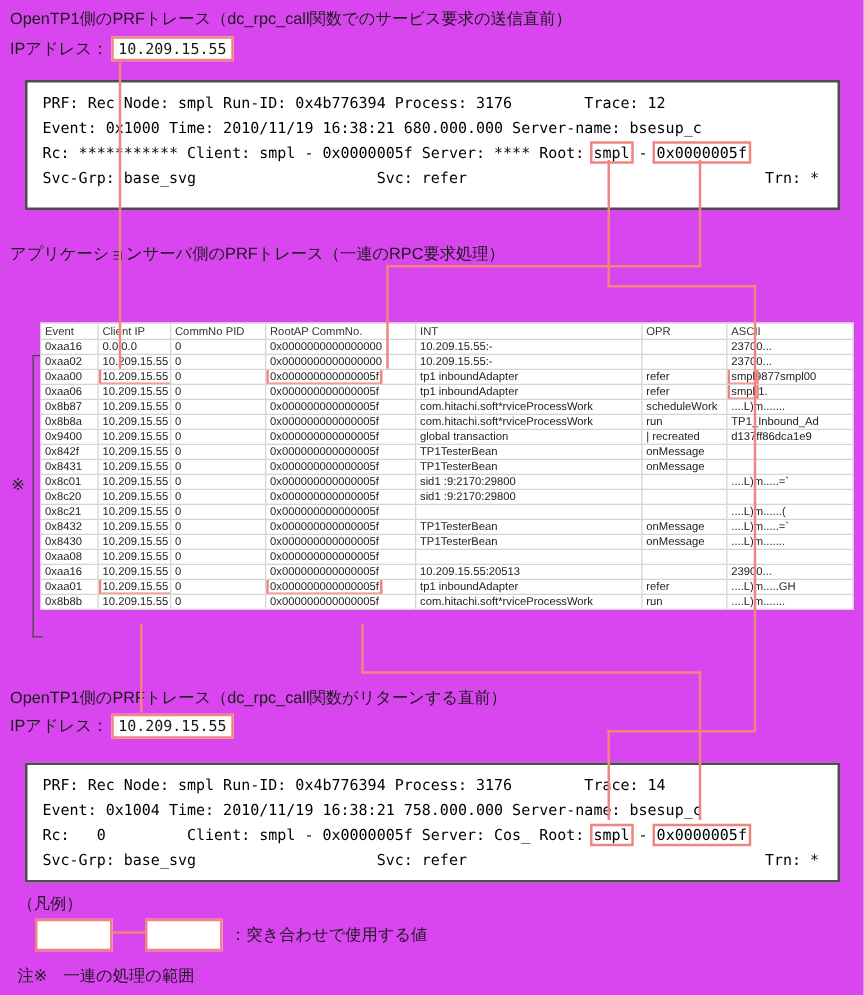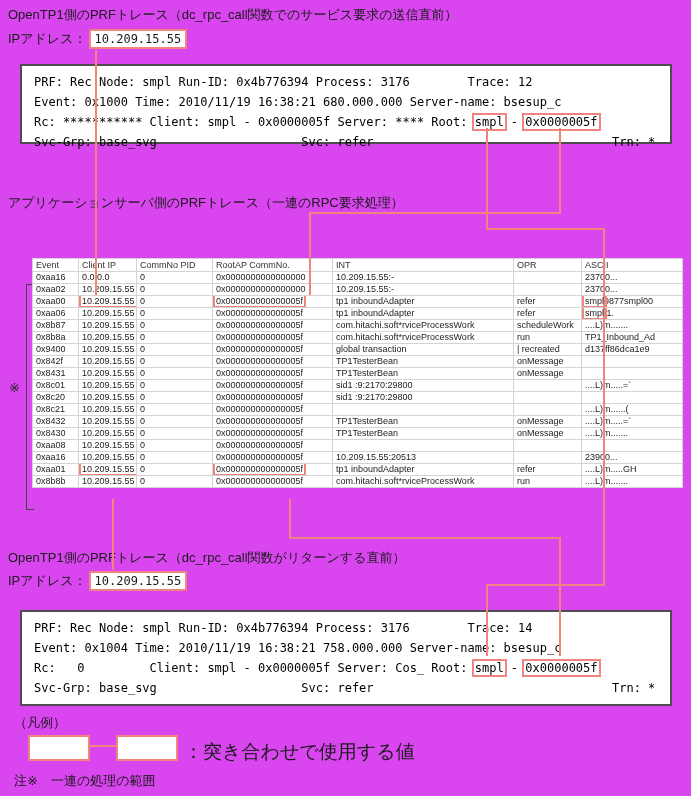--- a/index.html
+++ b/index.html
@@ -47,21 +47,21 @@
   .ch { position:absolute; height:2px; background:var(--accent); z-index:5; }
   
   .bracket-v { position:absolute; width:1px; background:#444; }
   .bracket-h { position:absolute; height:1px; background:#444; }
   .range-marker { position:absolute; font-size:13px; color:#222; }
   
   .legend-title { font-size:13px; }
   .legend-box {
     position:absolute; width:58px; height:22px; border:2px solid var(--accent); background:#fff;
   }
-  .legend-caption { position:absolute; font-size:19px; white-space:nowrap; }
+  .legend-caption { position:absolute; font-size:13px; white-space:nowrap; }
   .note { font-size:13px; white-space:nowrap; }
 </style>
 </head>
 <body>
 
 <div id="stage">
 
   <div class="cv" style="left:95px;  top:50px;  height:245px;"></div>
   <div class="cv" style="left:486px; top:128px; height:100px;"></div>
   <div class="ch" style="left:486px; top:228px; width:119px;"></div>
@@ -72,21 +72,21 @@
   <div class="ch" style="left:309px; top:212px; width:252px;"></div>
   <div class="cv" style="left:309px; top:212px; height:83px;"></div>
   <div class="cv" style="left:112px; top:499px; height:71px;"></div>
   <div class="cv" style="left:289px; top:499px; height:40px;"></div>
   <div class="ch" style="left:289px; top:537px; width:272px;"></div>
   <div class="cv" style="left:559px; top:537px; height:119px;"></div>
 
   <div class="abs heading" style="left:8px; top:6px;">OpenTP1側のPRFトレース（dc_rpc_call関数でのサービス要求の送信直前）</div>
   <div class="abs ip-row" style="left:8px; top:29px;"><span>IPアドレス：</span><span class="ip-box">10.209.15.55</span></div>
 
-  <div class="abs prf-box" style="left:20px; top:64px; width:652px; height:80px;">
+  <div class="abs prf-box" style="left:20px; top:64px; width:652px; height:104px;">
     <div class="prf-line">PRF: Rec Node: smpl Run-ID: 0x4b776394 Process: 3176        Trace: 12</div>
     <div class="prf-line">Event: 0x1000 Time: 2010/11/19 16:38:21 680.000.000 Server-name: bsesup_c</div>
     <div class="prf-line"><span>Rc: *********** Client: smpl - 0x0000005f Server: **** Root: </span><span class="rbox">smpl</span><span> - </span><span class="rbox">0x0000005f</span></div>
     <div class="prf-line">Svc-Grp: base_svg                    Svc: refer                                 Trn: *</div>
   </div>
 
   <div class="abs heading" style="left:8px; top:194px;">アプリケーションサーバ側のPRFトレース（一連のRPC要求処理）</div>
 
   <span class="range-marker" style="left:9px; top:380px;">※</span>
   <div class="bracket-v" style="left:26px; top:284px; height:226px;"></div>

